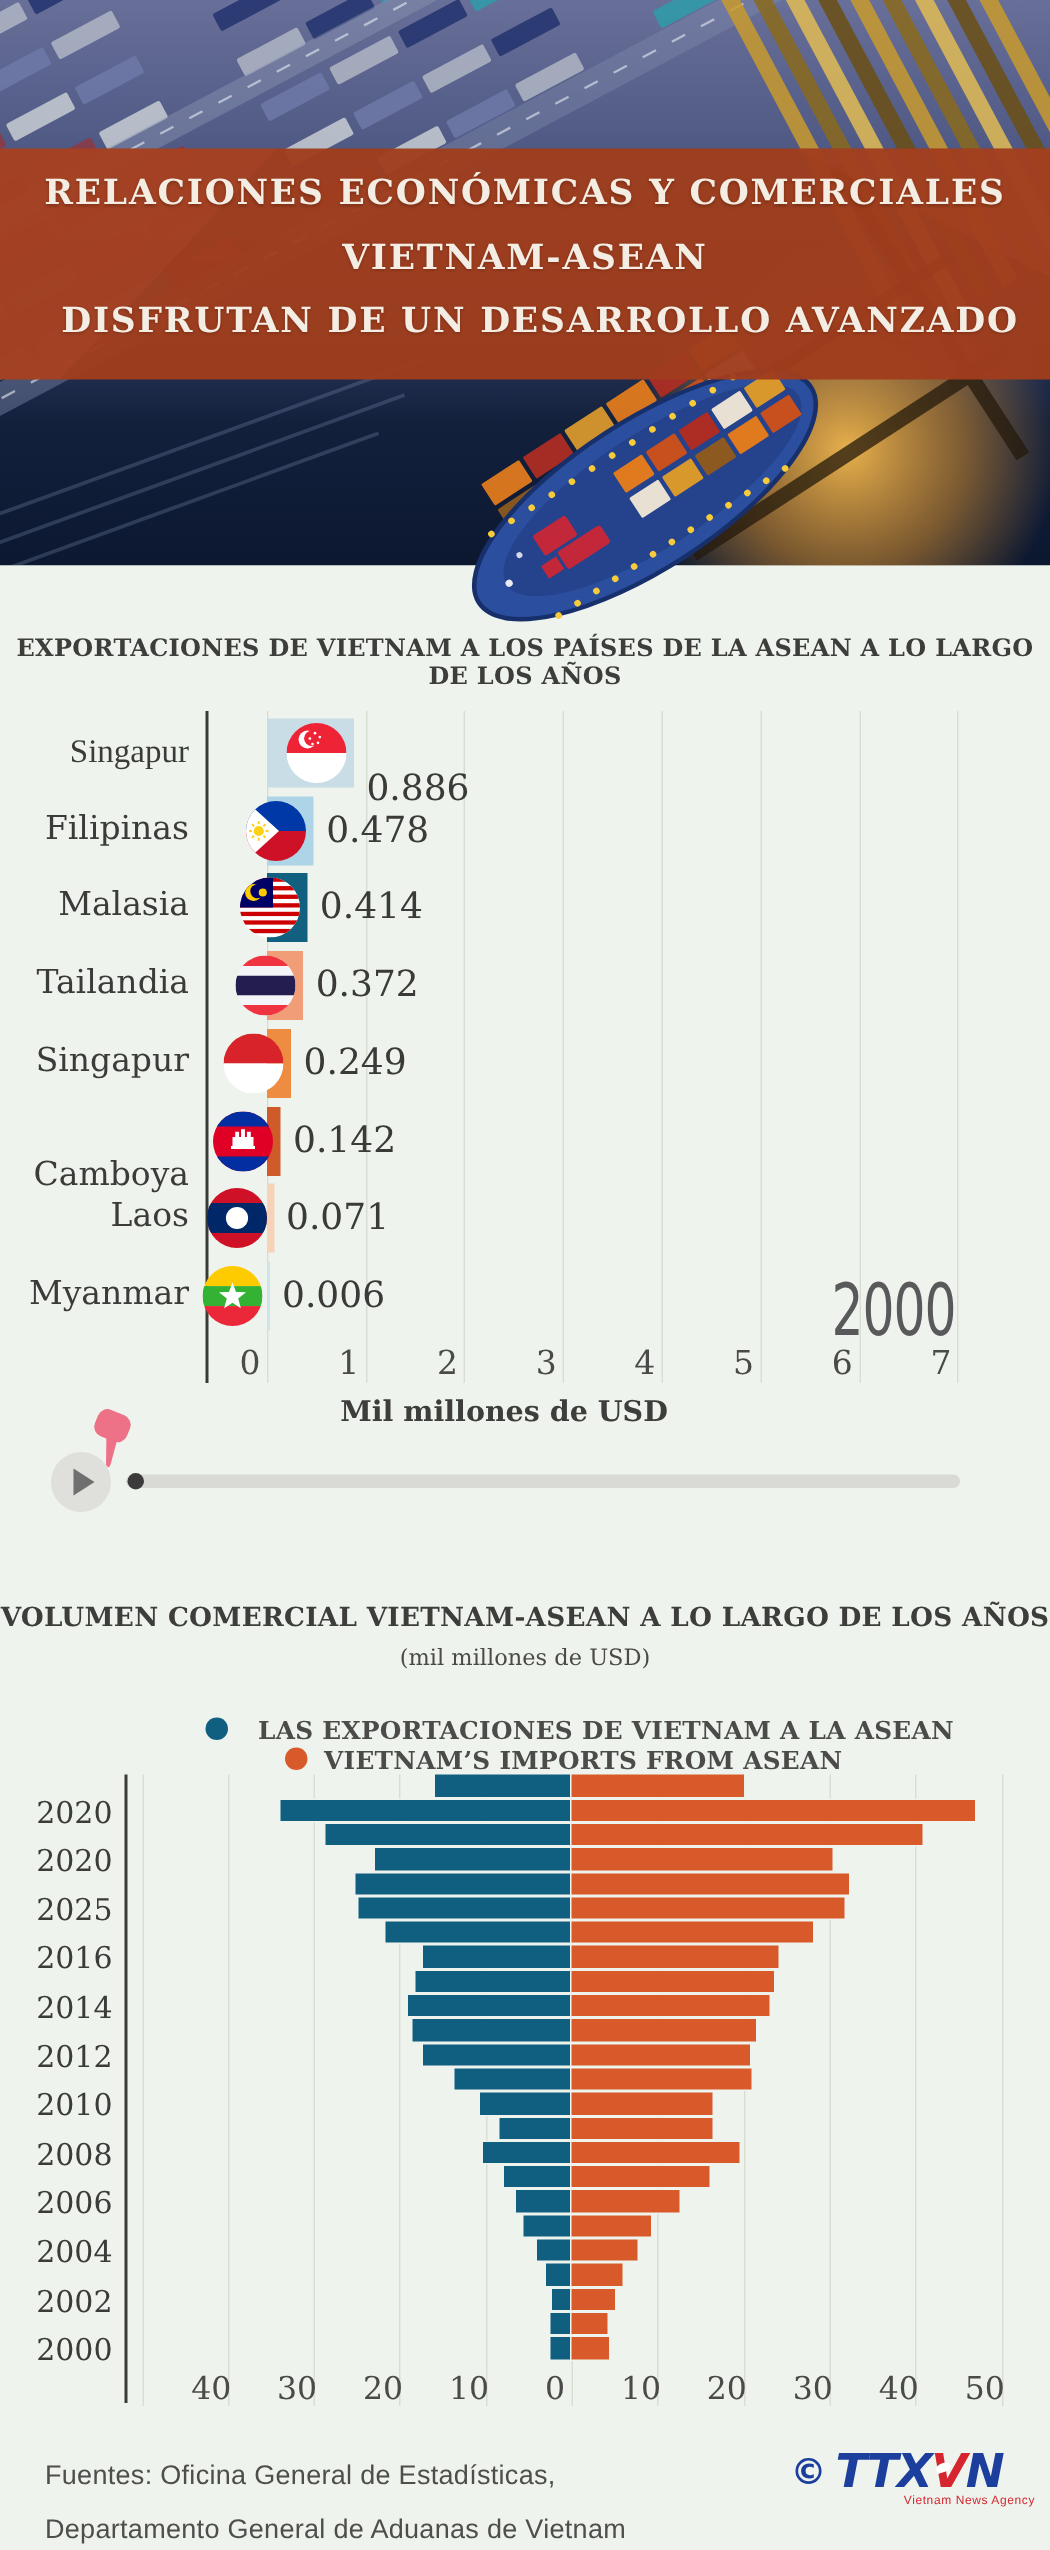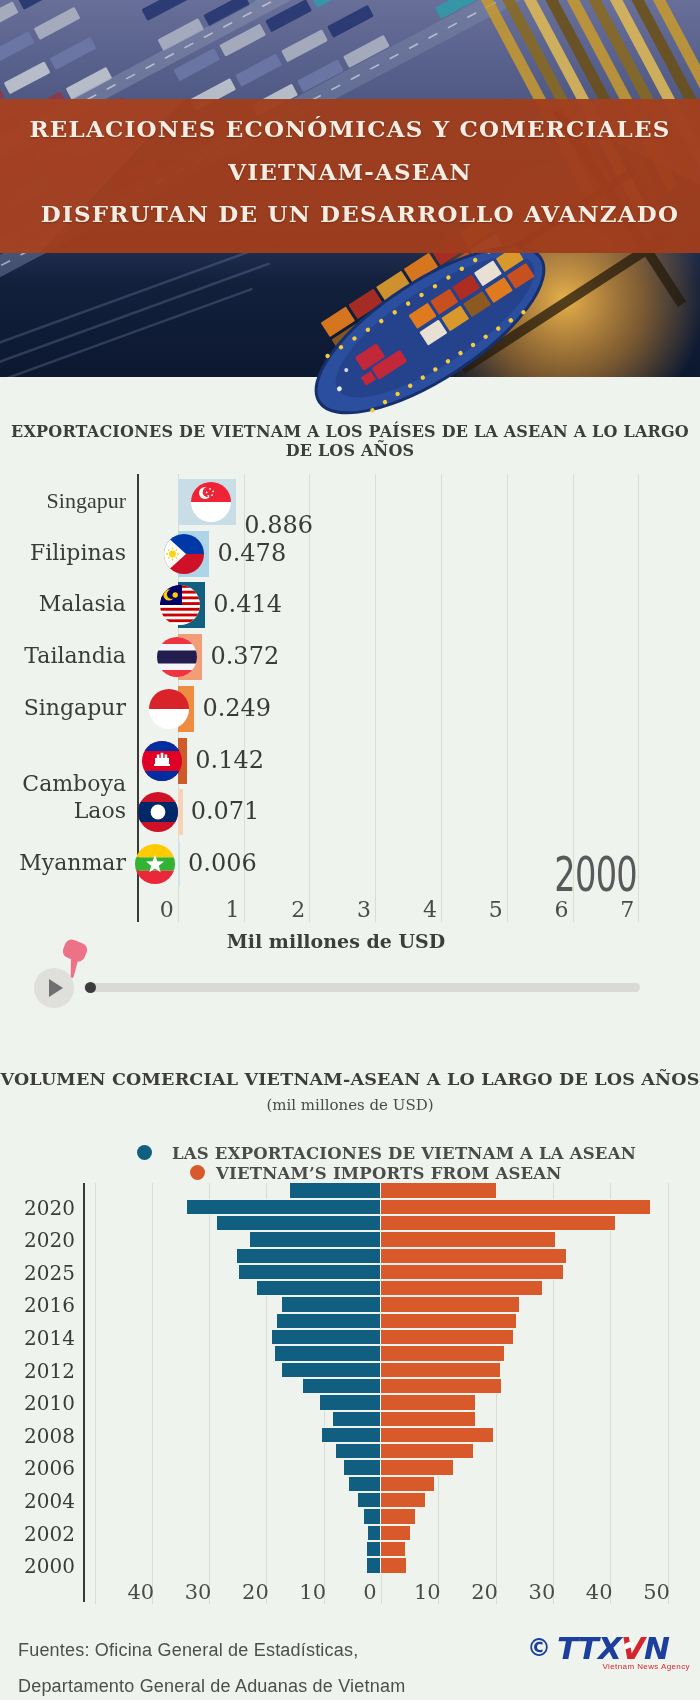--- a/index.html
+++ b/index.html
@@ -60,21 +60,21 @@
     background:#d9d9d5;cursor:pointer;
   }
   #slider-knob{
     position:absolute;left:1px;top:-1px;width:11px;height:11px;border-radius:50%;background:#3b3b3b;
   }
   
   .legend-dot{position:absolute;width:15px;height:15px;border-radius:50%;}
   .legend-label{position:absolute;font-weight:bold;font-size:16.5px;color:#4b4b49;letter-spacing:.2px;}
   
   .src-line{
-    position:absolute;left:18px;font-family:"Liberation Sans",sans-serif;
+    position:absolute;left:30px;font-family:"Liberation Sans",sans-serif;
     font-size:18px;color:#4e4e4c;letter-spacing:.2px;
   }
   #logo{position:absolute;right:8px;top:1630px;width:165px;height:48px;}
   #logo .copy{position:absolute;left:0;top:4px;font-family:"DejaVu Sans",sans-serif;font-size:24px;color:#1c3f9e;font-weight:bold;}
   #logo .ttxvn{
     position:absolute;left:30px;top:0;font-family:"DejaVu Sans",sans-serif;
     font-style:italic;font-weight:bold;font-size:31px;letter-spacing:-1px;color:#1c3f9e;white-space:nowrap;
   }
   #logo .ttxvn .v{color:#d6252e;position:relative;}
   #logo .ttxvn .v .dove{

